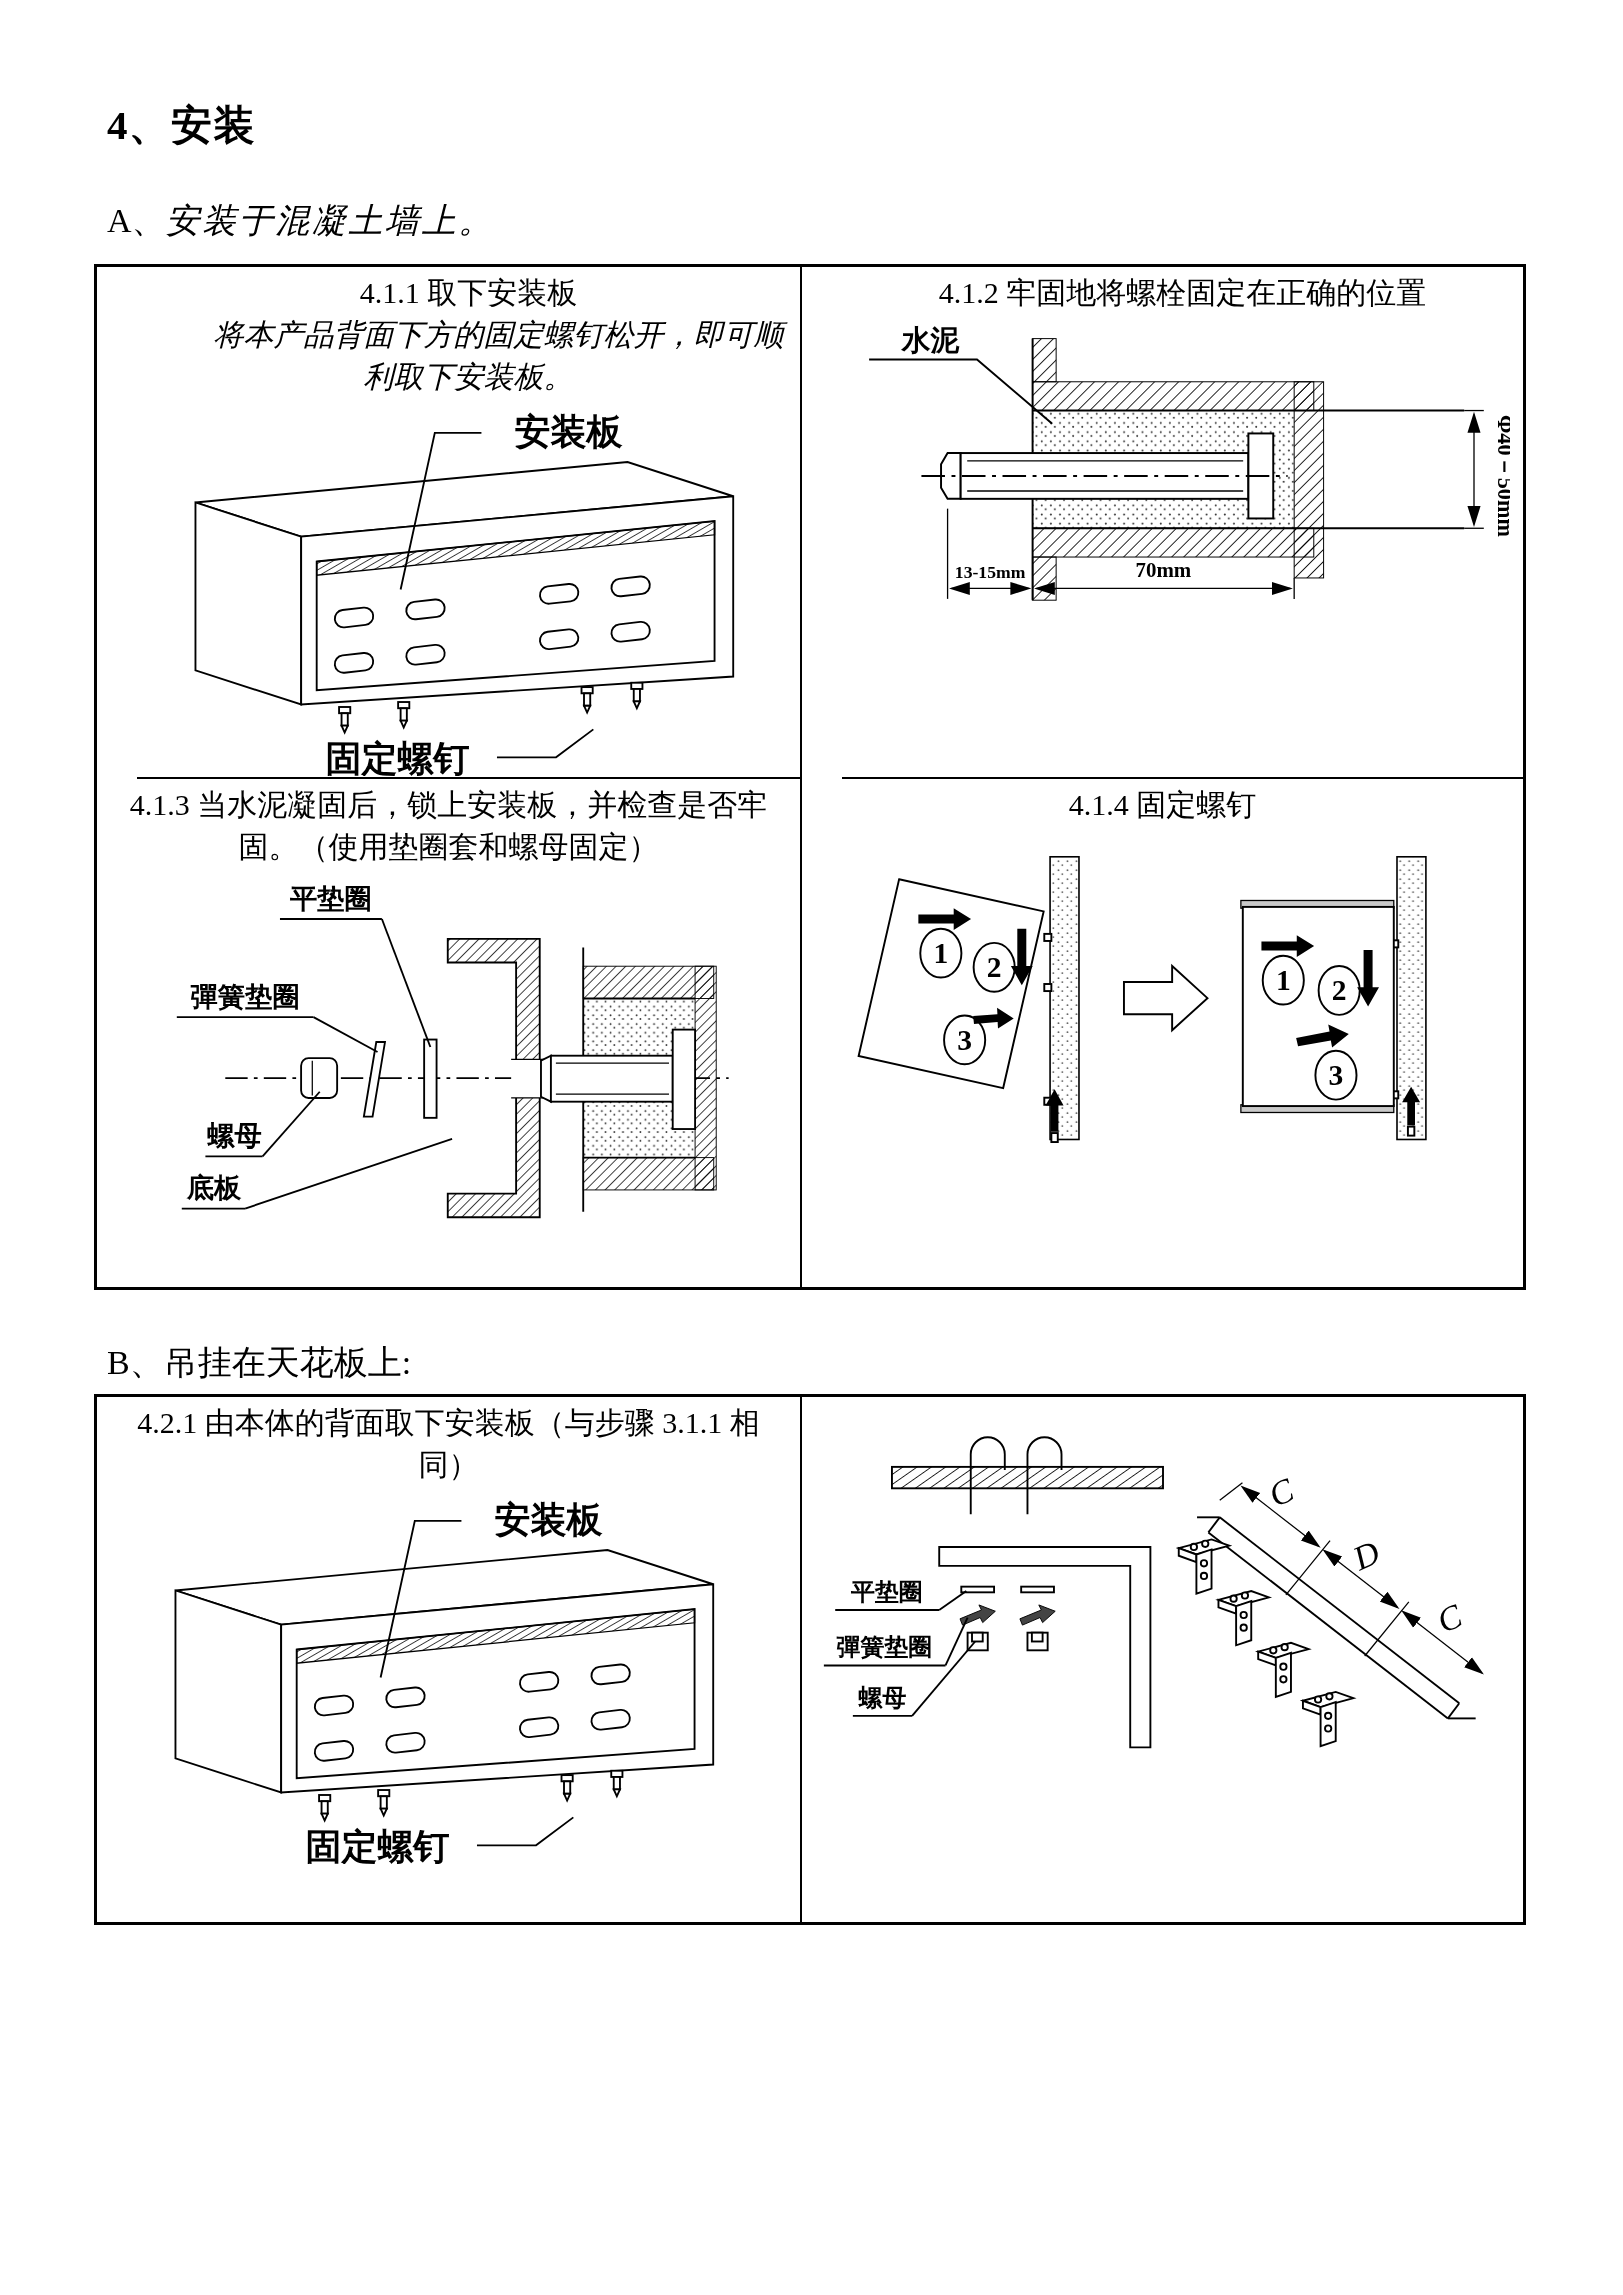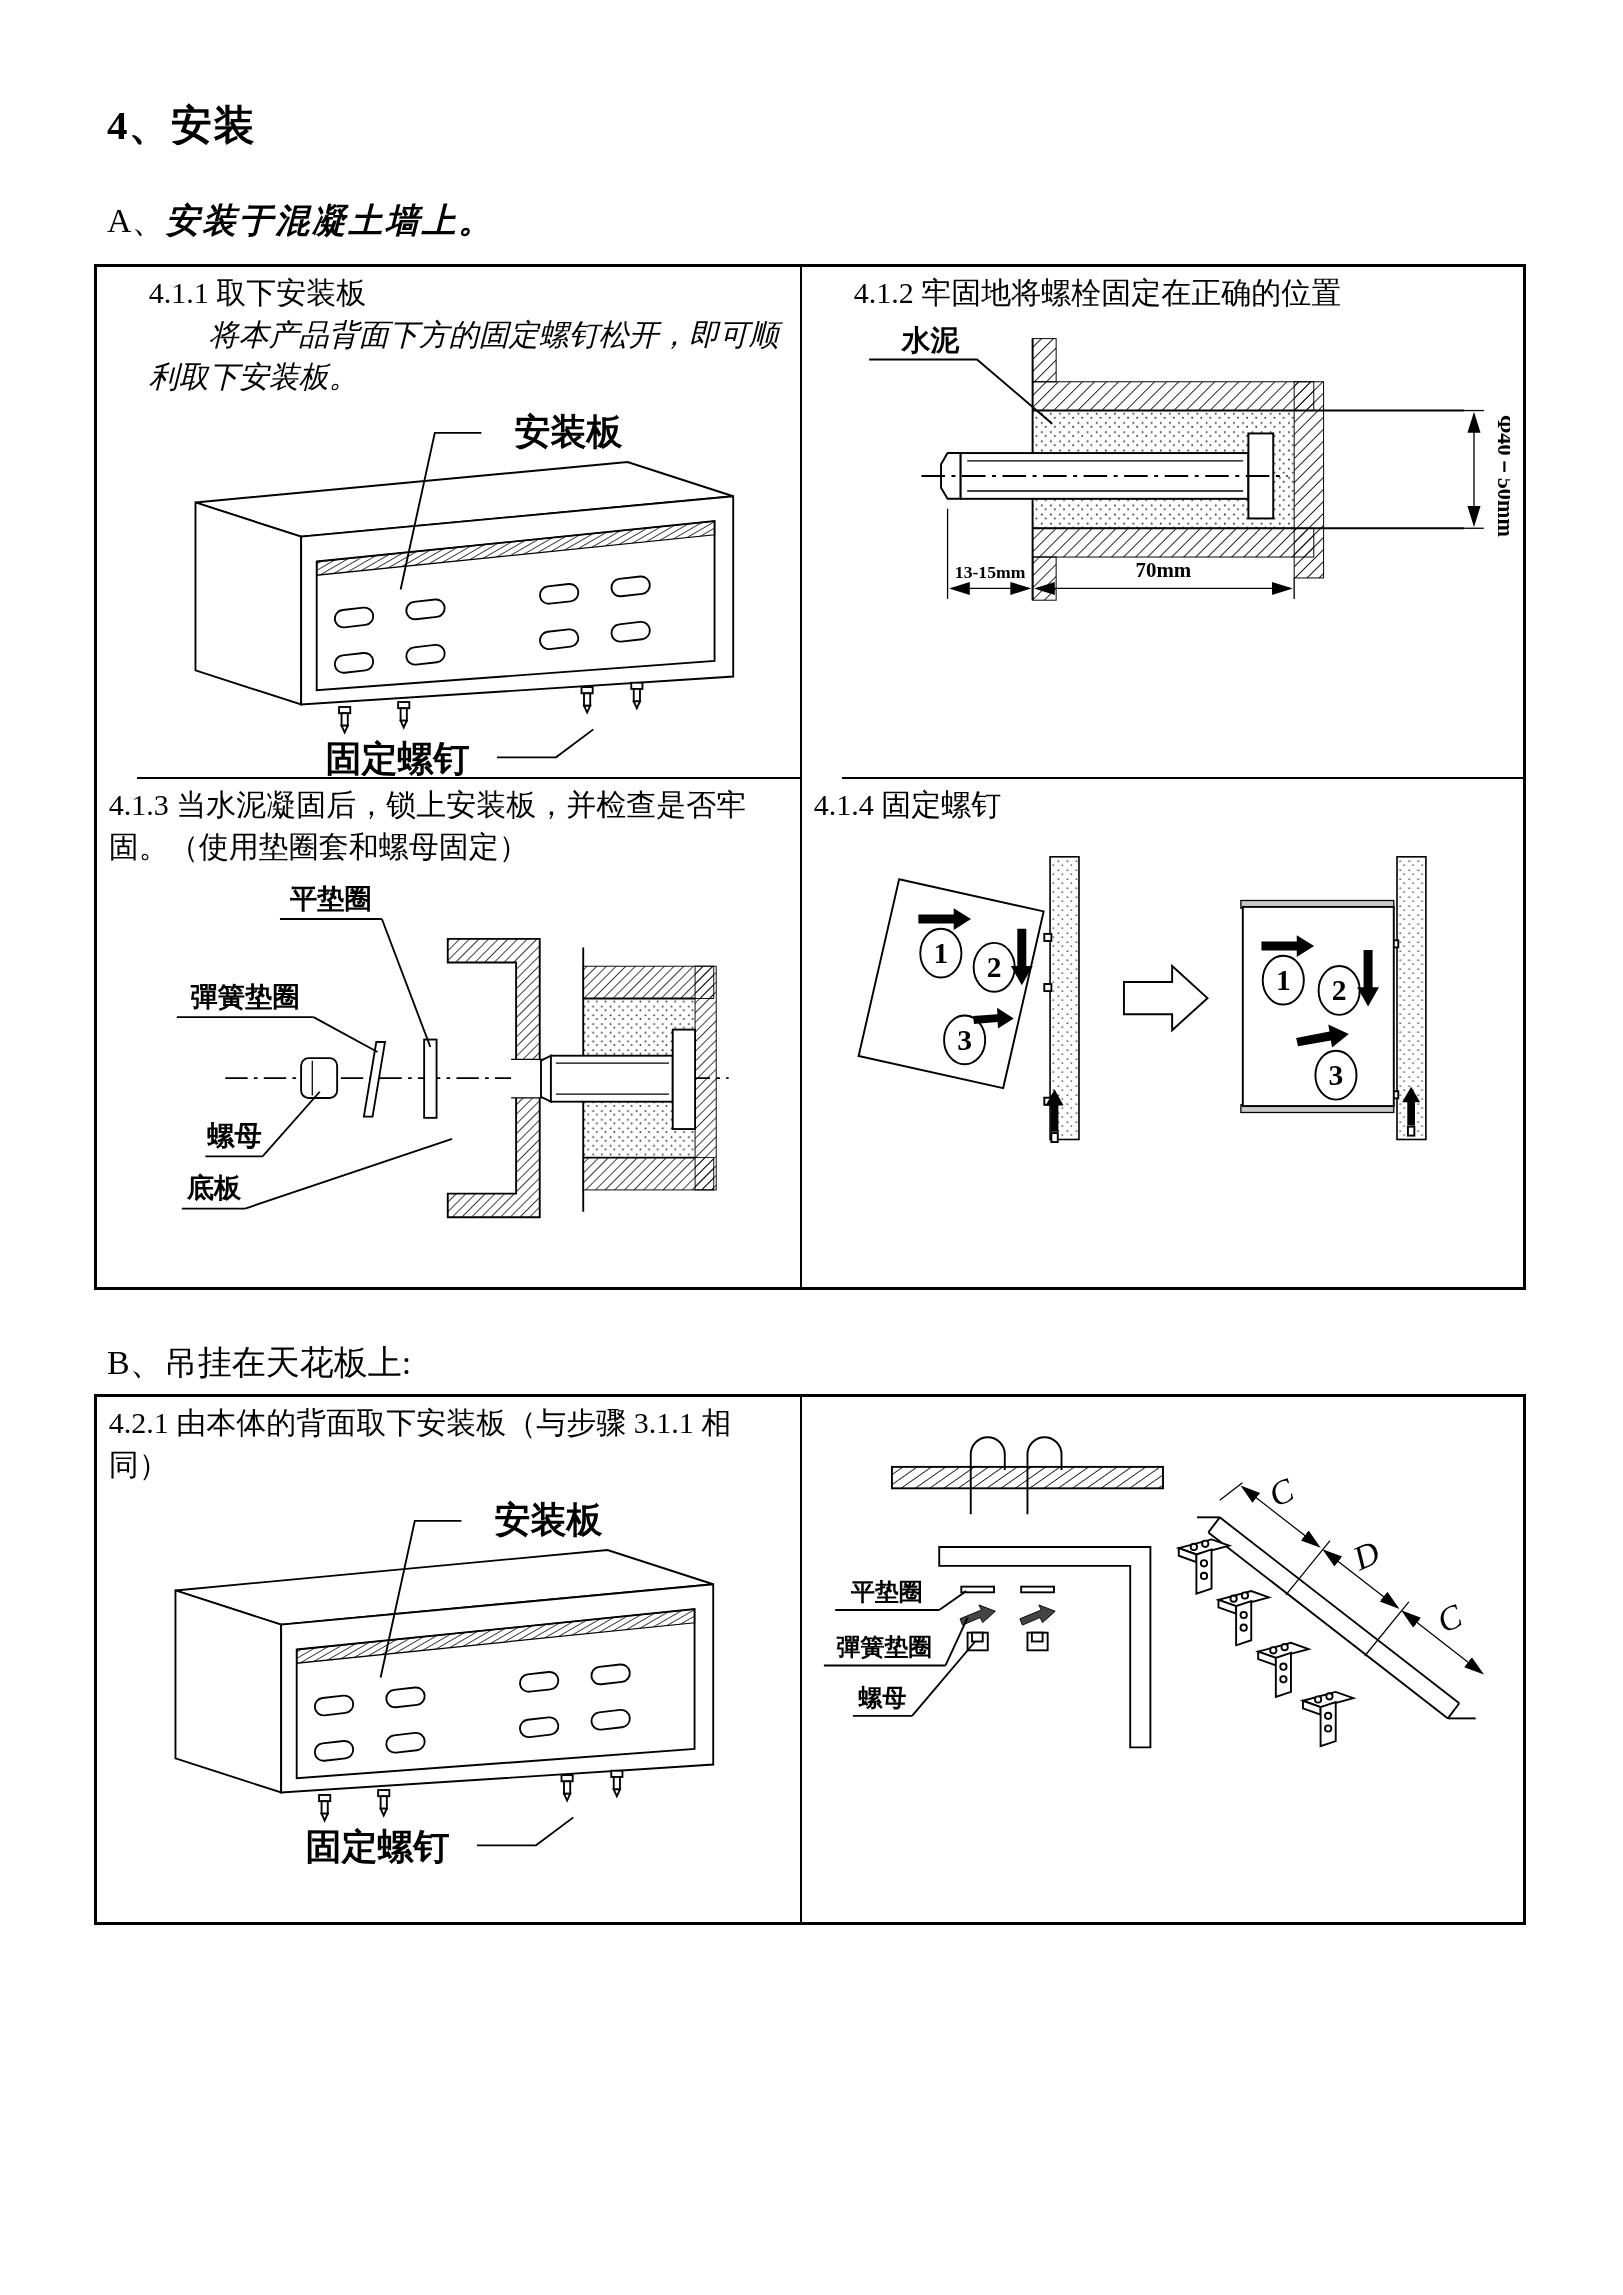--- a/index.html
+++ b/index.html
@@ -1,25 +1,26 @@
 <!DOCTYPE html>
 <html style="font-size:10.5px"><head>
 <meta charset="utf-8">
 <style>
   html,body{margin:0;padding:0;background:#888;}
   .page{
     position:relative;width:1623px;height:2295px;background:#fff;
     margin:0 auto;color:#000;
     font-family:"Liberation Serif","DejaVu Serif",serif;
+    text-align:center;
   }
   .title{position:absolute;left:107px;top:98px;font-size:41px;font-weight:bold;letter-spacing:1.3px;}
   .sec-head{position:absolute;font-size:34px;}
   .sec-a{left:107px;top:198px;}
   .sec-b{left:107px;top:1327px;margin-top:13px;}
-  .sec-a .cursive{font-weight:bold;font-style:italic;letter-spacing:2.6px;}
+  .sec-a .cursive{font-weight:normal;font-style:italic;letter-spacing:2.6px;}
   .tbl{position:absolute;left:94px;width:1432px;border:3.9px solid #000;display:grid;box-sizing:border-box;background:#fff;}
   .tbl1{top:264px;height:1026px;grid-template-columns:705px auto;grid-template-rows:512px auto;}
   .tbl2{top:1394px;height:531px;grid-template-columns:705px auto;grid-template-rows:auto;}
   .cell{box-sizing:border-box;padding:5.2px 11.8px 0 11.8px;overflow:hidden;}
   .cb-r{border-right:2.6px solid #000;}
   .cb-b{border-bottom:2.6px solid #000;margin-left:40px;}
   .cell p{margin:0;font-size:30px;line-height:42px;}
   .ind{text-indent:2em;font-style:italic;}
   .dg{display:block;margin:5.2px auto 0 auto;}
   svg text{font-family:"Liberation Sans","DejaVu Sans",sans-serif;}

